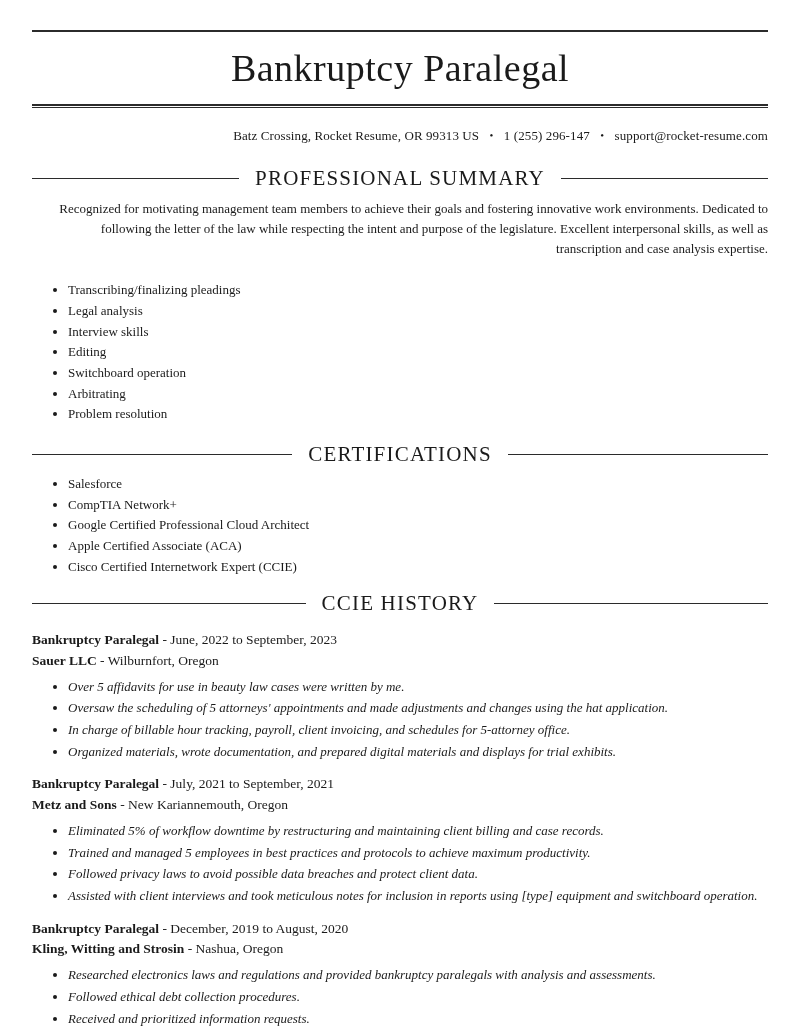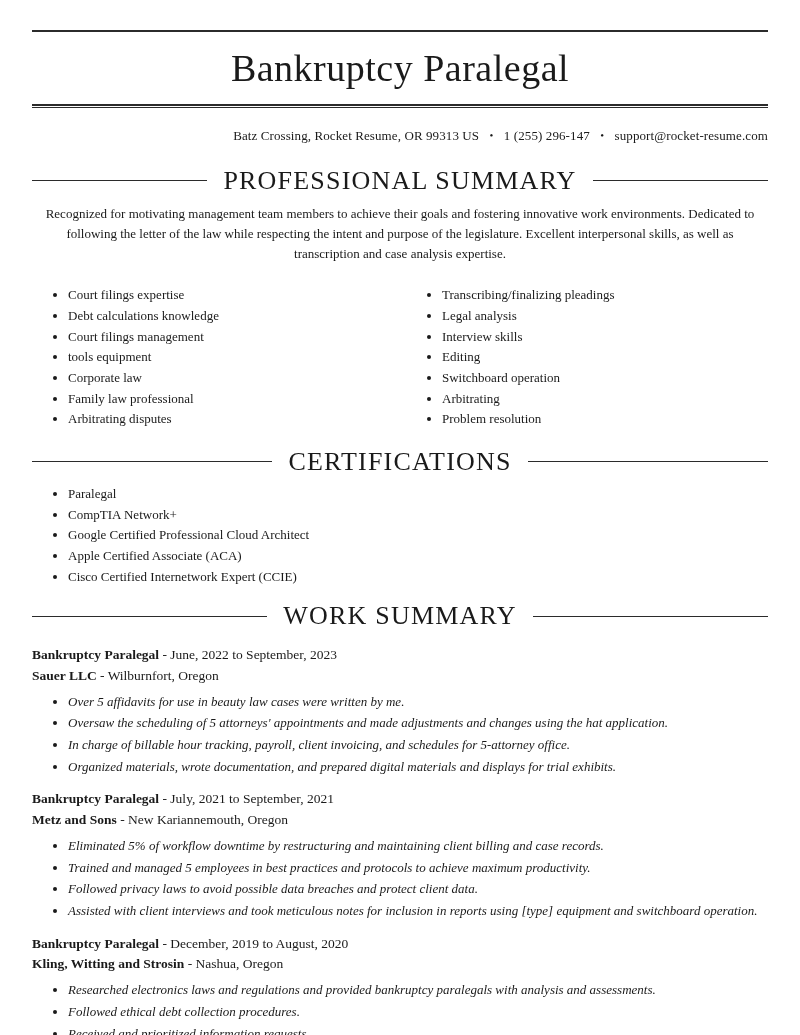--- a/index.html
+++ b/index.html
@@ -58,31 +58,31 @@
     align-items: center;
     gap: 16px;
     margin: 10px 0 8px;
   }
   .sec-head .line {
     flex: 1 1 auto;
     height: 1px;
     background: #2b2b2b;
   }
   .sec-head h2 {
-    font-size: 26px;
+    font-size: 21px;
     font-weight: 400;
     letter-spacing: 1.2px;
     margin: 0;
     white-space: nowrap;
   }
   
   .summary {
     font-size: 13px;
     line-height: 1.55;
-    text-align: center;
+    text-align: right;
     margin: 4px 0 18px;
   }
   
   ul.bullets {
     margin: 4px 0 0;
     padding-left: 36px;
     list-style: disc;
   }
   ul.bullets li {
     font-size: 13px;
@@ -146,31 +146,20 @@
     <div class="sec-head">
       <span class="line"></span>
       <h2>PROFESSIONAL SUMMARY</h2>
       <span class="line"></span>
     </div>
     <p class="summary">Recognized for motivating management team members to achieve their goals and fostering innovative work environments. Dedicated to following the letter of the law while respecting the intent and purpose of the legislature. Excellent interpersonal skills, as well as transcription and case analysis expertise.</p>
   </div>
 
   <div class="section">
     <div class="two-col">
-      <div>
-        <ul class="bullets">
-          <li>Court filings expertise</li>
-          <li>Debt calculations knowledge</li>
-          <li>Court filings management</li>
-          <li>tools equipment</li>
-          <li>Corporate law</li>
-          <li>Family law professional</li>
-          <li>Arbitrating disputes</li>
-        </ul>
-      </div>
       <div>
         <ul class="bullets">
           <li>Transcribing/finalizing pleadings</li>
           <li>Legal analysis</li>
           <li>Interview skills</li>
           <li>Editing</li>
           <li>Switchboard operation</li>
           <li>Arbitrating</li>
           <li>Problem resolution</li>
         </ul>
@@ -178,32 +167,32 @@
     </div>
   </div>
 
   <div class="section">
     <div class="sec-head">
       <span class="line"></span>
       <h2>CERTIFICATIONS</h2>
       <span class="line"></span>
     </div>
     <ul class="bullets">
-      <li>Paralegal</li>
+      <li>Salesforce</li>
       <li>CompTIA Network+</li>
       <li>Google Certified Professional Cloud Architect</li>
       <li>Apple Certified Associate (ACA)</li>
       <li>Cisco Certified Internetwork Expert (CCIE)</li>
     </ul>
   </div>
 
   <div class="section">
     <div class="sec-head">
       <span class="line"></span>
-      <h2>WORK SUMMARY</h2>
+      <h2>CCIE HISTORY</h2>
       <span class="line"></span>
     </div>
 
     <div class="job">
       <div class="job-line">
         <span class="strong">Bankruptcy Paralegal</span>
         <span class="light">- June, 2022 to September, 2023</span>
       </div>
       <div class="job-line">
         <span class="strong">Sauer LLC</span>

